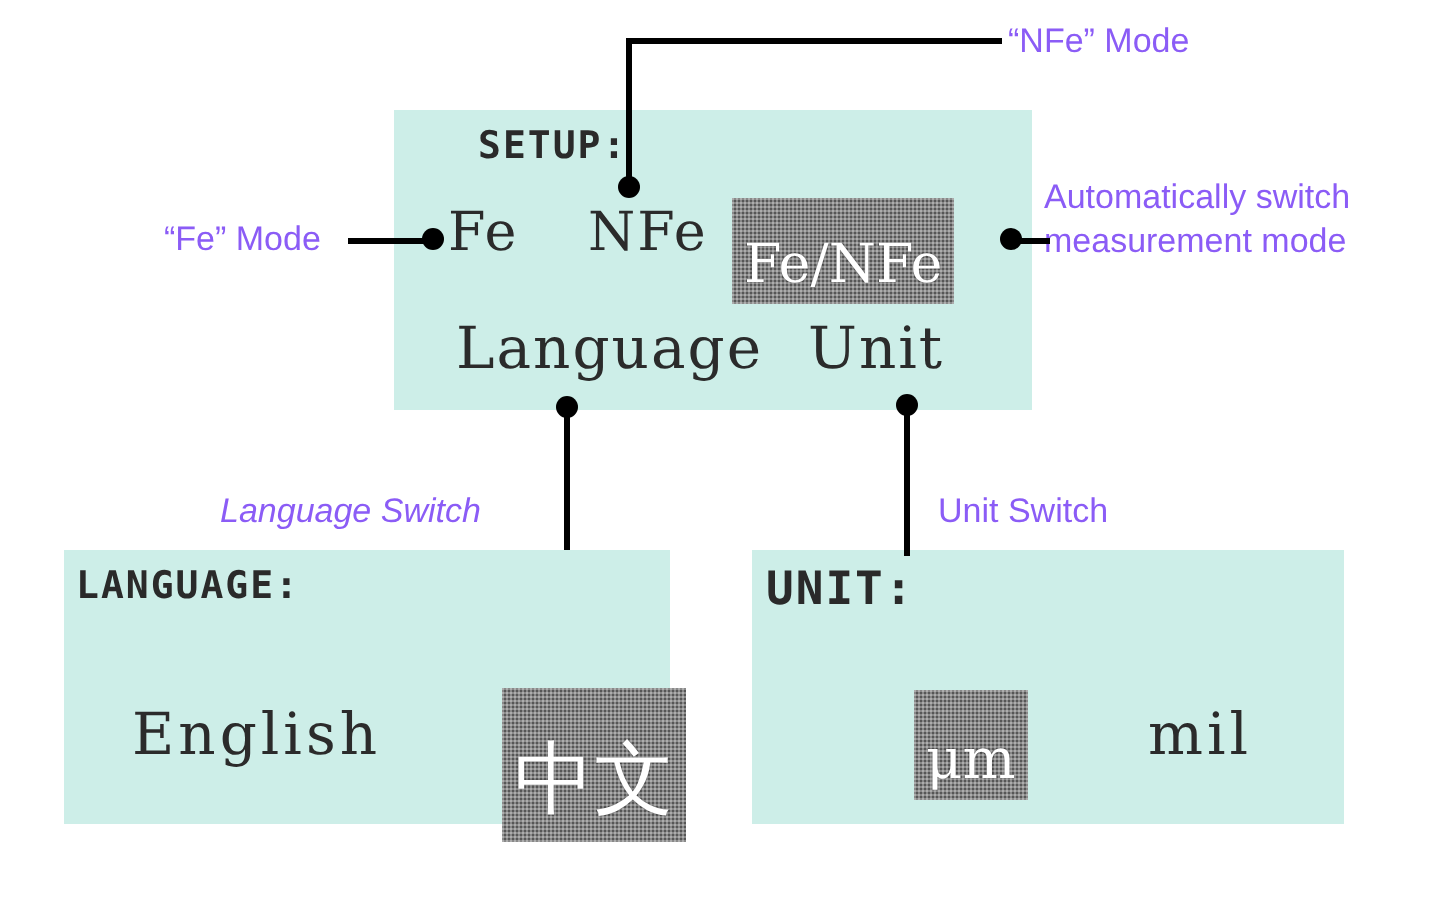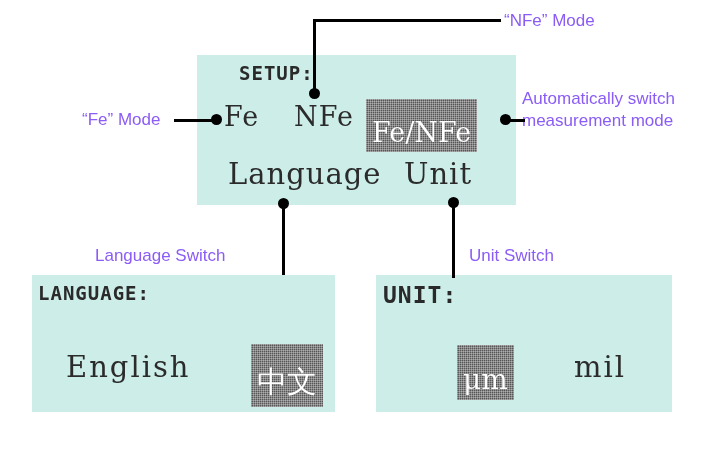--- a/index.html
+++ b/index.html
@@ -56,40 +56,40 @@
   #setup-title   { left: 207px; top: 62px;  font-size: 19px; margin-left: 32px; }
   #setup-fe      { left: 224px; top: 101px; font-size: 27px; letter-spacing: 1px; }
   #setup-nfe     { left: 275px; top: 101px; font-size: 27px; letter-spacing: 1px; margin-left: 19px; }
   #setup-fenfe   { left: 366px; top: 99px;  font-size: 27px; letter-spacing: 0px; }
   #setup-language{ left: 228px; top: 157px; font-size: 29px; letter-spacing: 1px; }
   #setup-unit    { left: 404px; top: 157px; font-size: 29px; letter-spacing: 1px; }
 
   
   #lang-title    { left: 38px;  top: 282px; font-size: 19px; }
   #lang-english  { left: 66px;  top: 350px; font-size: 29px; letter-spacing: 2px; }
-  #lang-chinese  { left: 251px; top: 344px; font-size: 30px; }
+  #lang-chinese  { left: 251px; top: 344px; font-size: 40px; }
 
   
   #unit-title    { left: 383px; top: 282px; font-size: 23px; }
   #unit-um       { left: 457px; top: 345px; font-size: 28px; }
   #unit-mil      { left: 574px; top: 350px; font-size: 29px; letter-spacing: 2px; }
 
   
   .callout {
     position: absolute;
     color: #8b5cf6;
     font-size: 17px;
     line-height: 22px;
     white-space: nowrap;
     font-family: "Liberation Sans", sans-serif;
   }
   #lbl-nfe        { left: 504px; top: 10px;  }
   #lbl-fe         { left: 82px;  top: 109px; }
   #lbl-auto       { left: 522px; top: 88px;  white-space: normal; width: 200px; }
-  #lbl-language   { left: 95px; top: 245px; }
+  #lbl-language   { left: 110px; top: 245px; font-style: italic; }
   #lbl-unit       { left: 469px; top: 245px; }
 
   
   .ln  { position: absolute; background: #000000; }
   .dot {
     position: absolute;
     width: 11px; height: 11px;
     border-radius: 50%;
     background: #000000;
   }

